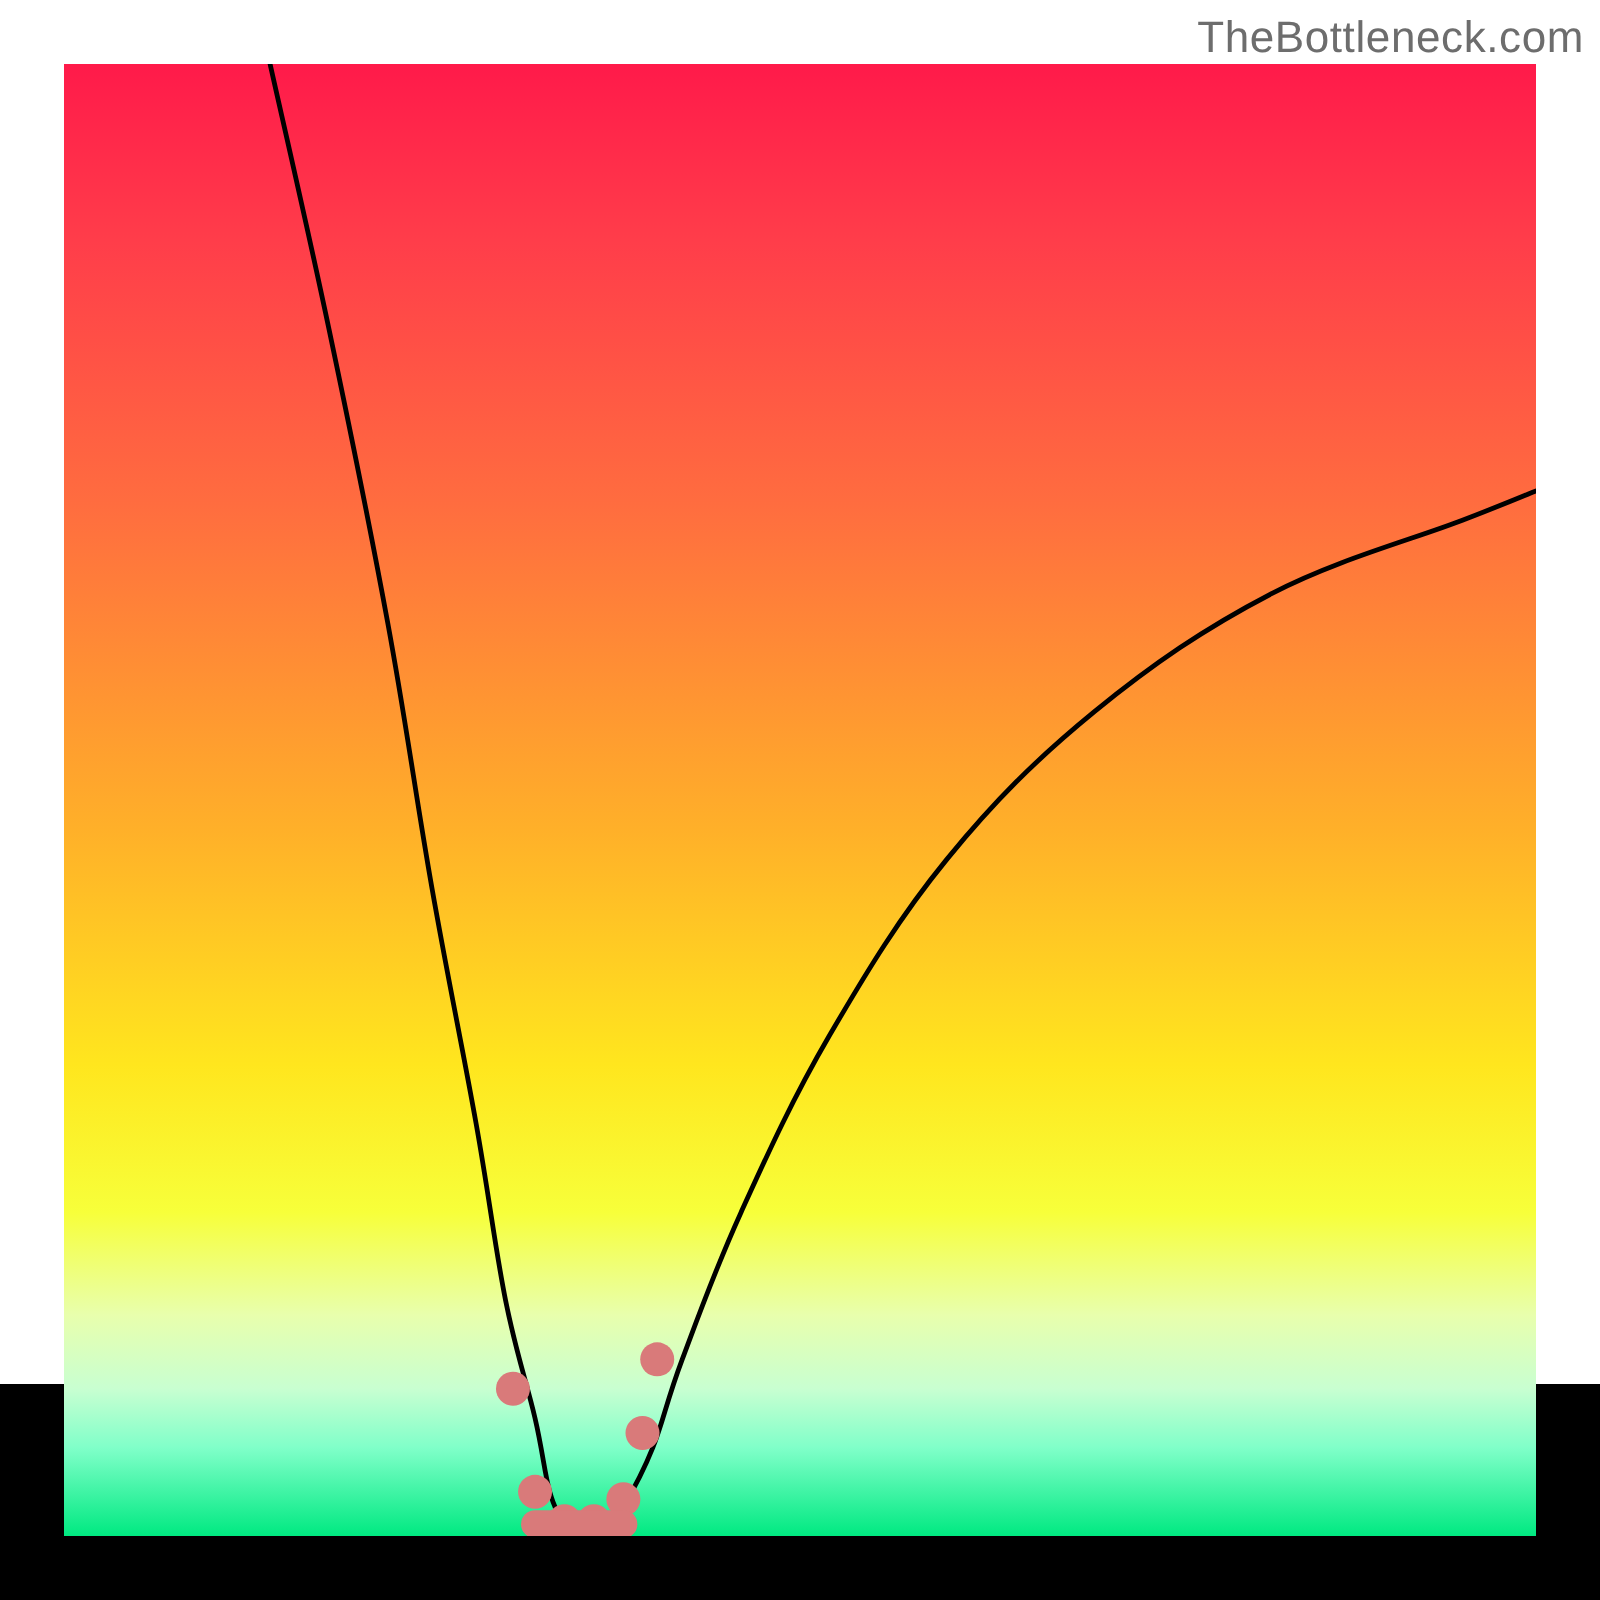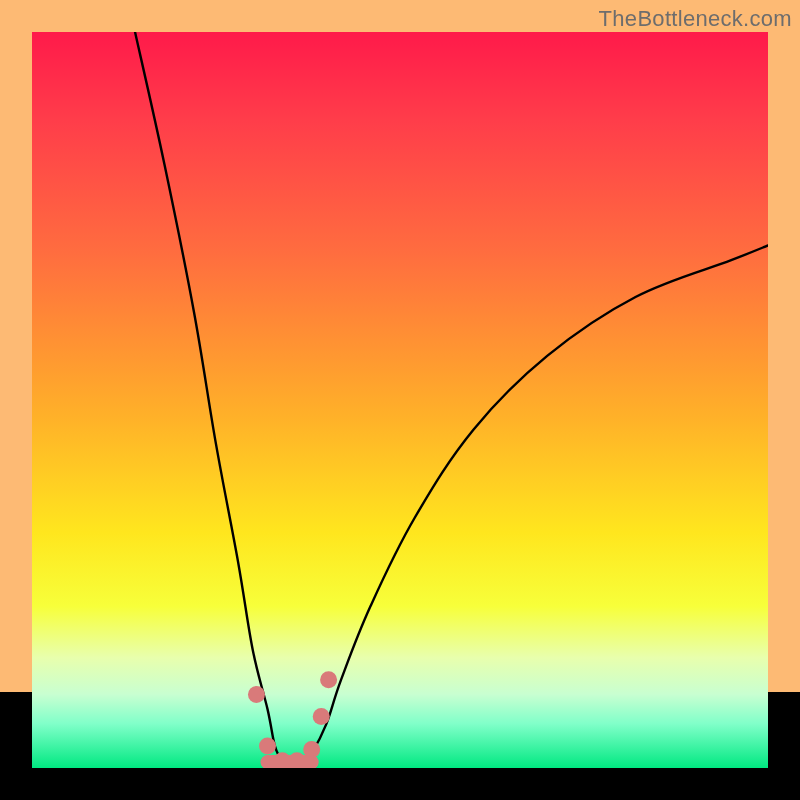--- a/index.html
+++ b/index.html
@@ -10,21 +10,21 @@
     background: #000;
     overflow: hidden;
     font-family: Arial, Helvetica, sans-serif;
   }
   .frame {
     position: absolute;
     left: 0;
     top: 0;
     width: 800px;
     height: 692px;
-    background: #fdba74;
+    background: #ffffff;
   }
   .plot {
     position: absolute;
     left: 32px;
     top: 32px;
     width: 736px;
     height: 736px;
     background: linear-gradient(to bottom,
       #ff1a4a 0%,
       #ff3d4a 12%,

